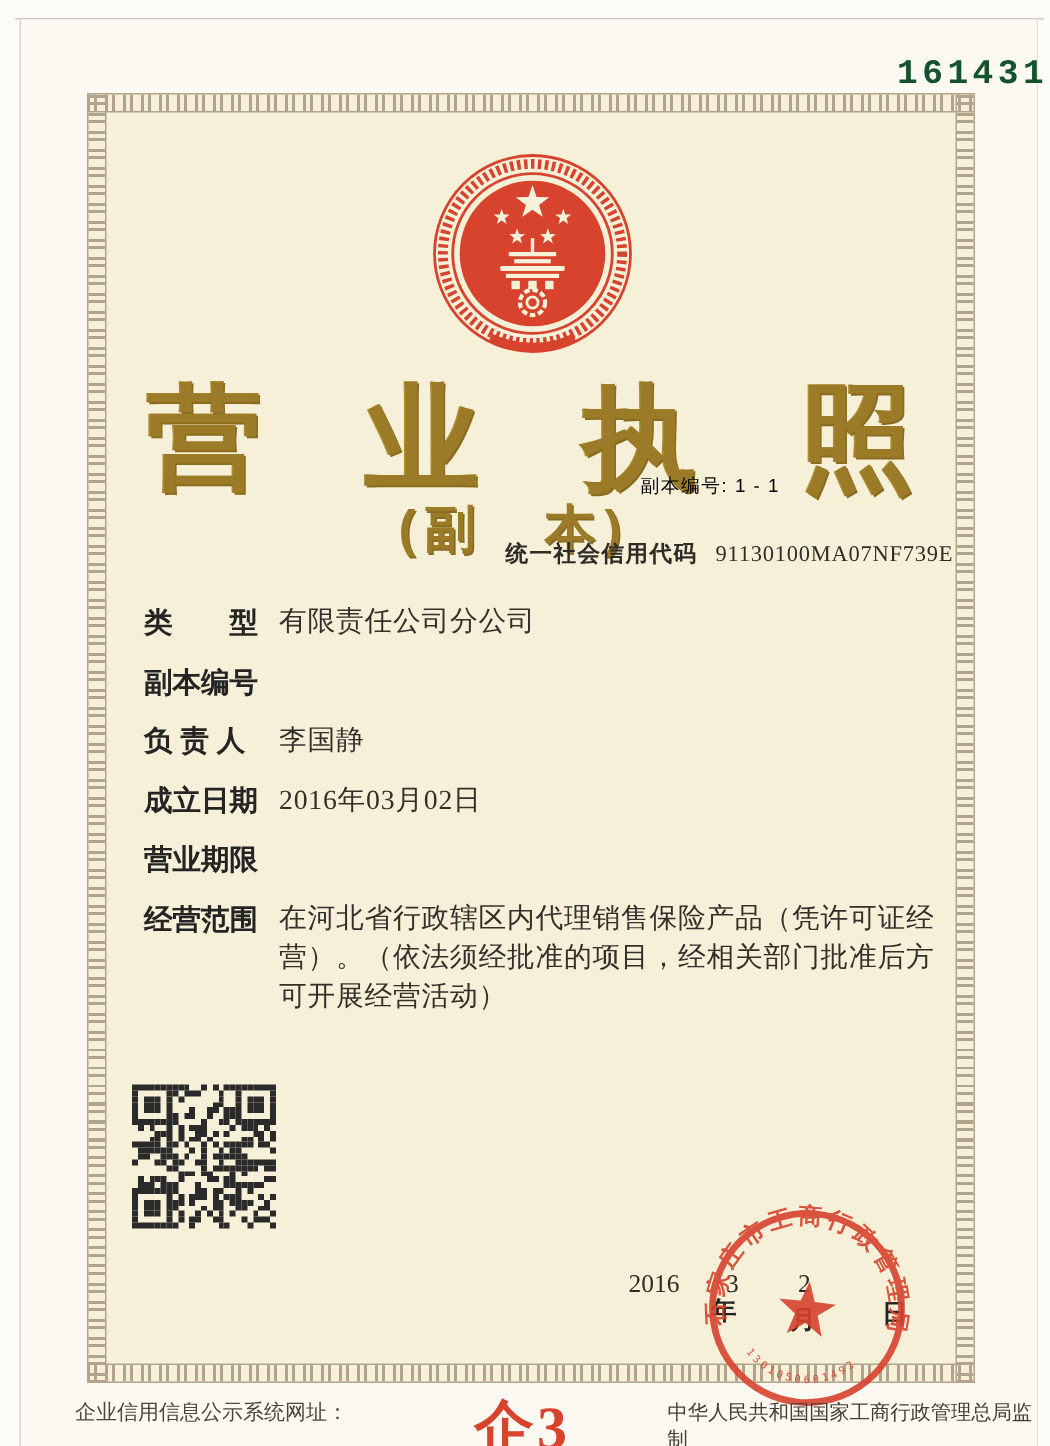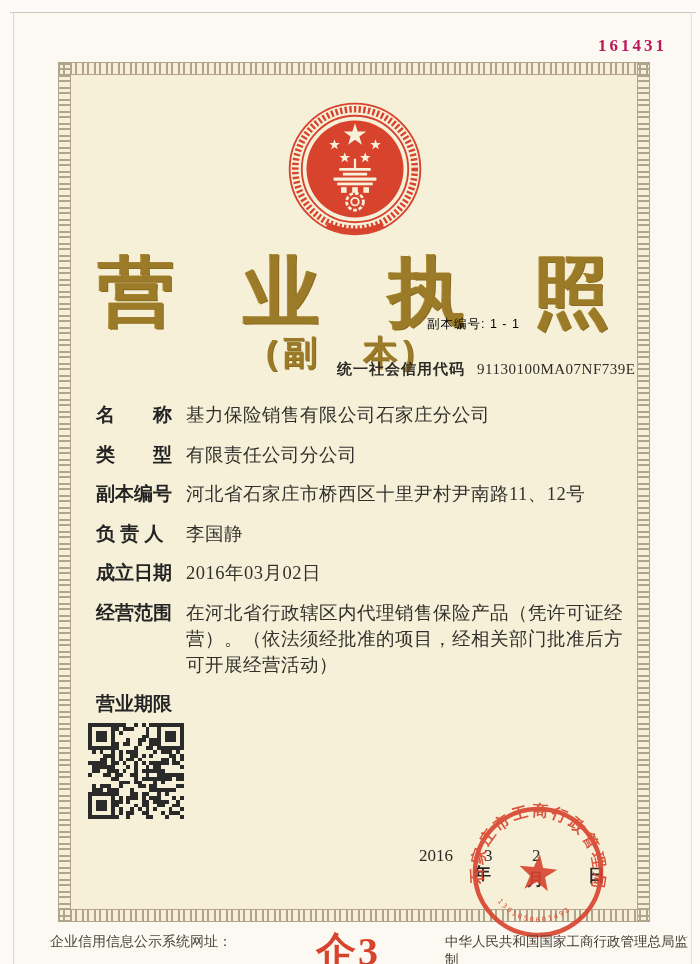--- a/index.html
+++ b/index.html
@@ -19,22 +19,22 @@
      background:repeating-linear-gradient(90deg,#b2a48c 0 2px,transparent 2px 5px,#b2a48c 5px 7px,transparent 7px 12px);
      border-top:1px solid #b2a48c; border-bottom:1px solid #b2a48c; }
   .b-top { top:0; } .b-bottom { bottom:0; }
   .b-left, .b-right { top:0; bottom:0; width:13px;
      background:repeating-linear-gradient(0deg,#b2a48c 0 2px,transparent 2px 5px,#b2a48c 5px 7px,transparent 7px 12px);
      border-left:1px solid #b2a48c; border-right:1px solid #b2a48c; }
   .b-left { left:0; } .b-right { right:0; }
 
   .abs { position:absolute; }
 
-  .serial-stamp { left:598px; top:36px; font-family:Liberation Serif, serif; font-weight:bold;
-     font-size:17px; color:#be185d; letter-spacing:3px; }
+  .serial-stamp { left:598px; top:36px; font-family:Liberation Mono, monospace; font-weight:bold;
+     font-size:23px; color:#14532d; letter-spacing:3px; }
 
   .emblem { left:285px; top:98px; width:140px; height:142px; }
 
   .doc-title { left:58px; top:242px; width:592px; text-align:center; font-size:76px; font-weight:bold;
      color:#9c7b28; letter-spacing:24px; text-indent:24px;
      text-shadow:1px 1px 0 #8a6c20, -1px 0 0 #b08d33; white-space:nowrap; }
 
   .copy-number { left:427px; top:316px; font-size:12.5px; color:#000000; letter-spacing:1px; }
 
   .copy-label { left:58px; top:330px; width:570px; text-align:center; font-size:34px; font-weight:bold;
@@ -118,46 +118,41 @@
   <div class="abs doc-title">营 业 执 照</div>
   <div class="abs copy-number">副本编号: 1 - 1</div>
   <div class="abs copy-label">(副　本)</div>
 
   <div class="abs credit-line">
     <b>统一社会信用代码</b><span class="code">91130100MA07NF739E</span>
   </div>
 
   <div class="abs fields">
     <div class="frow">
-      <div class="flabel">名　　称</div>
-      <div class="fvalue">基力保险销售有限公司石家庄分公司</div>
-    </div>
-    <div class="frow">
       <div class="flabel">类　　型</div>
       <div class="fvalue">有限责任公司分公司</div>
     </div>
     <div class="frow">
       <div class="flabel">副本编号</div>
-      <div class="fvalue">河北省石家庄市桥西区十里尹村尹南路11、12号</div>
     </div>
     <div class="frow">
       <div class="flabel">负 责 人</div>
       <div class="fvalue">李国静</div>
     </div>
     <div class="frow">
       <div class="flabel">成立日期</div>
       <div class="fvalue">2016年03月02日</div>
     </div>
     <div class="frow">
+      <div class="flabel">营业期限</div>
+      <div class="fvalue"></div>
+    </div>
+    <div class="frow">
       <div class="flabel">经营范围</div>
       <div class="fvalue">在河北省行政辖区内代理销售保险产品（凭许可证经营）。（依法须经批准的项目，经相关部门批准后方可开展经营活动）</div>
-    </div>
-    <div class="frow">
-      <div class="flabel">营业期限</div>
-      <div class="fvalue"></div>
     </div>
   </div>
 
   <div class="abs qr">
       <i style="grid-area:1/1"></i>
       <i style="grid-area:1/2"></i>
       <i style="grid-area:1/3"></i>
       <i style="grid-area:1/4"></i>
       <i style="grid-area:1/5"></i>
       <i style="grid-area:1/6"></i>

